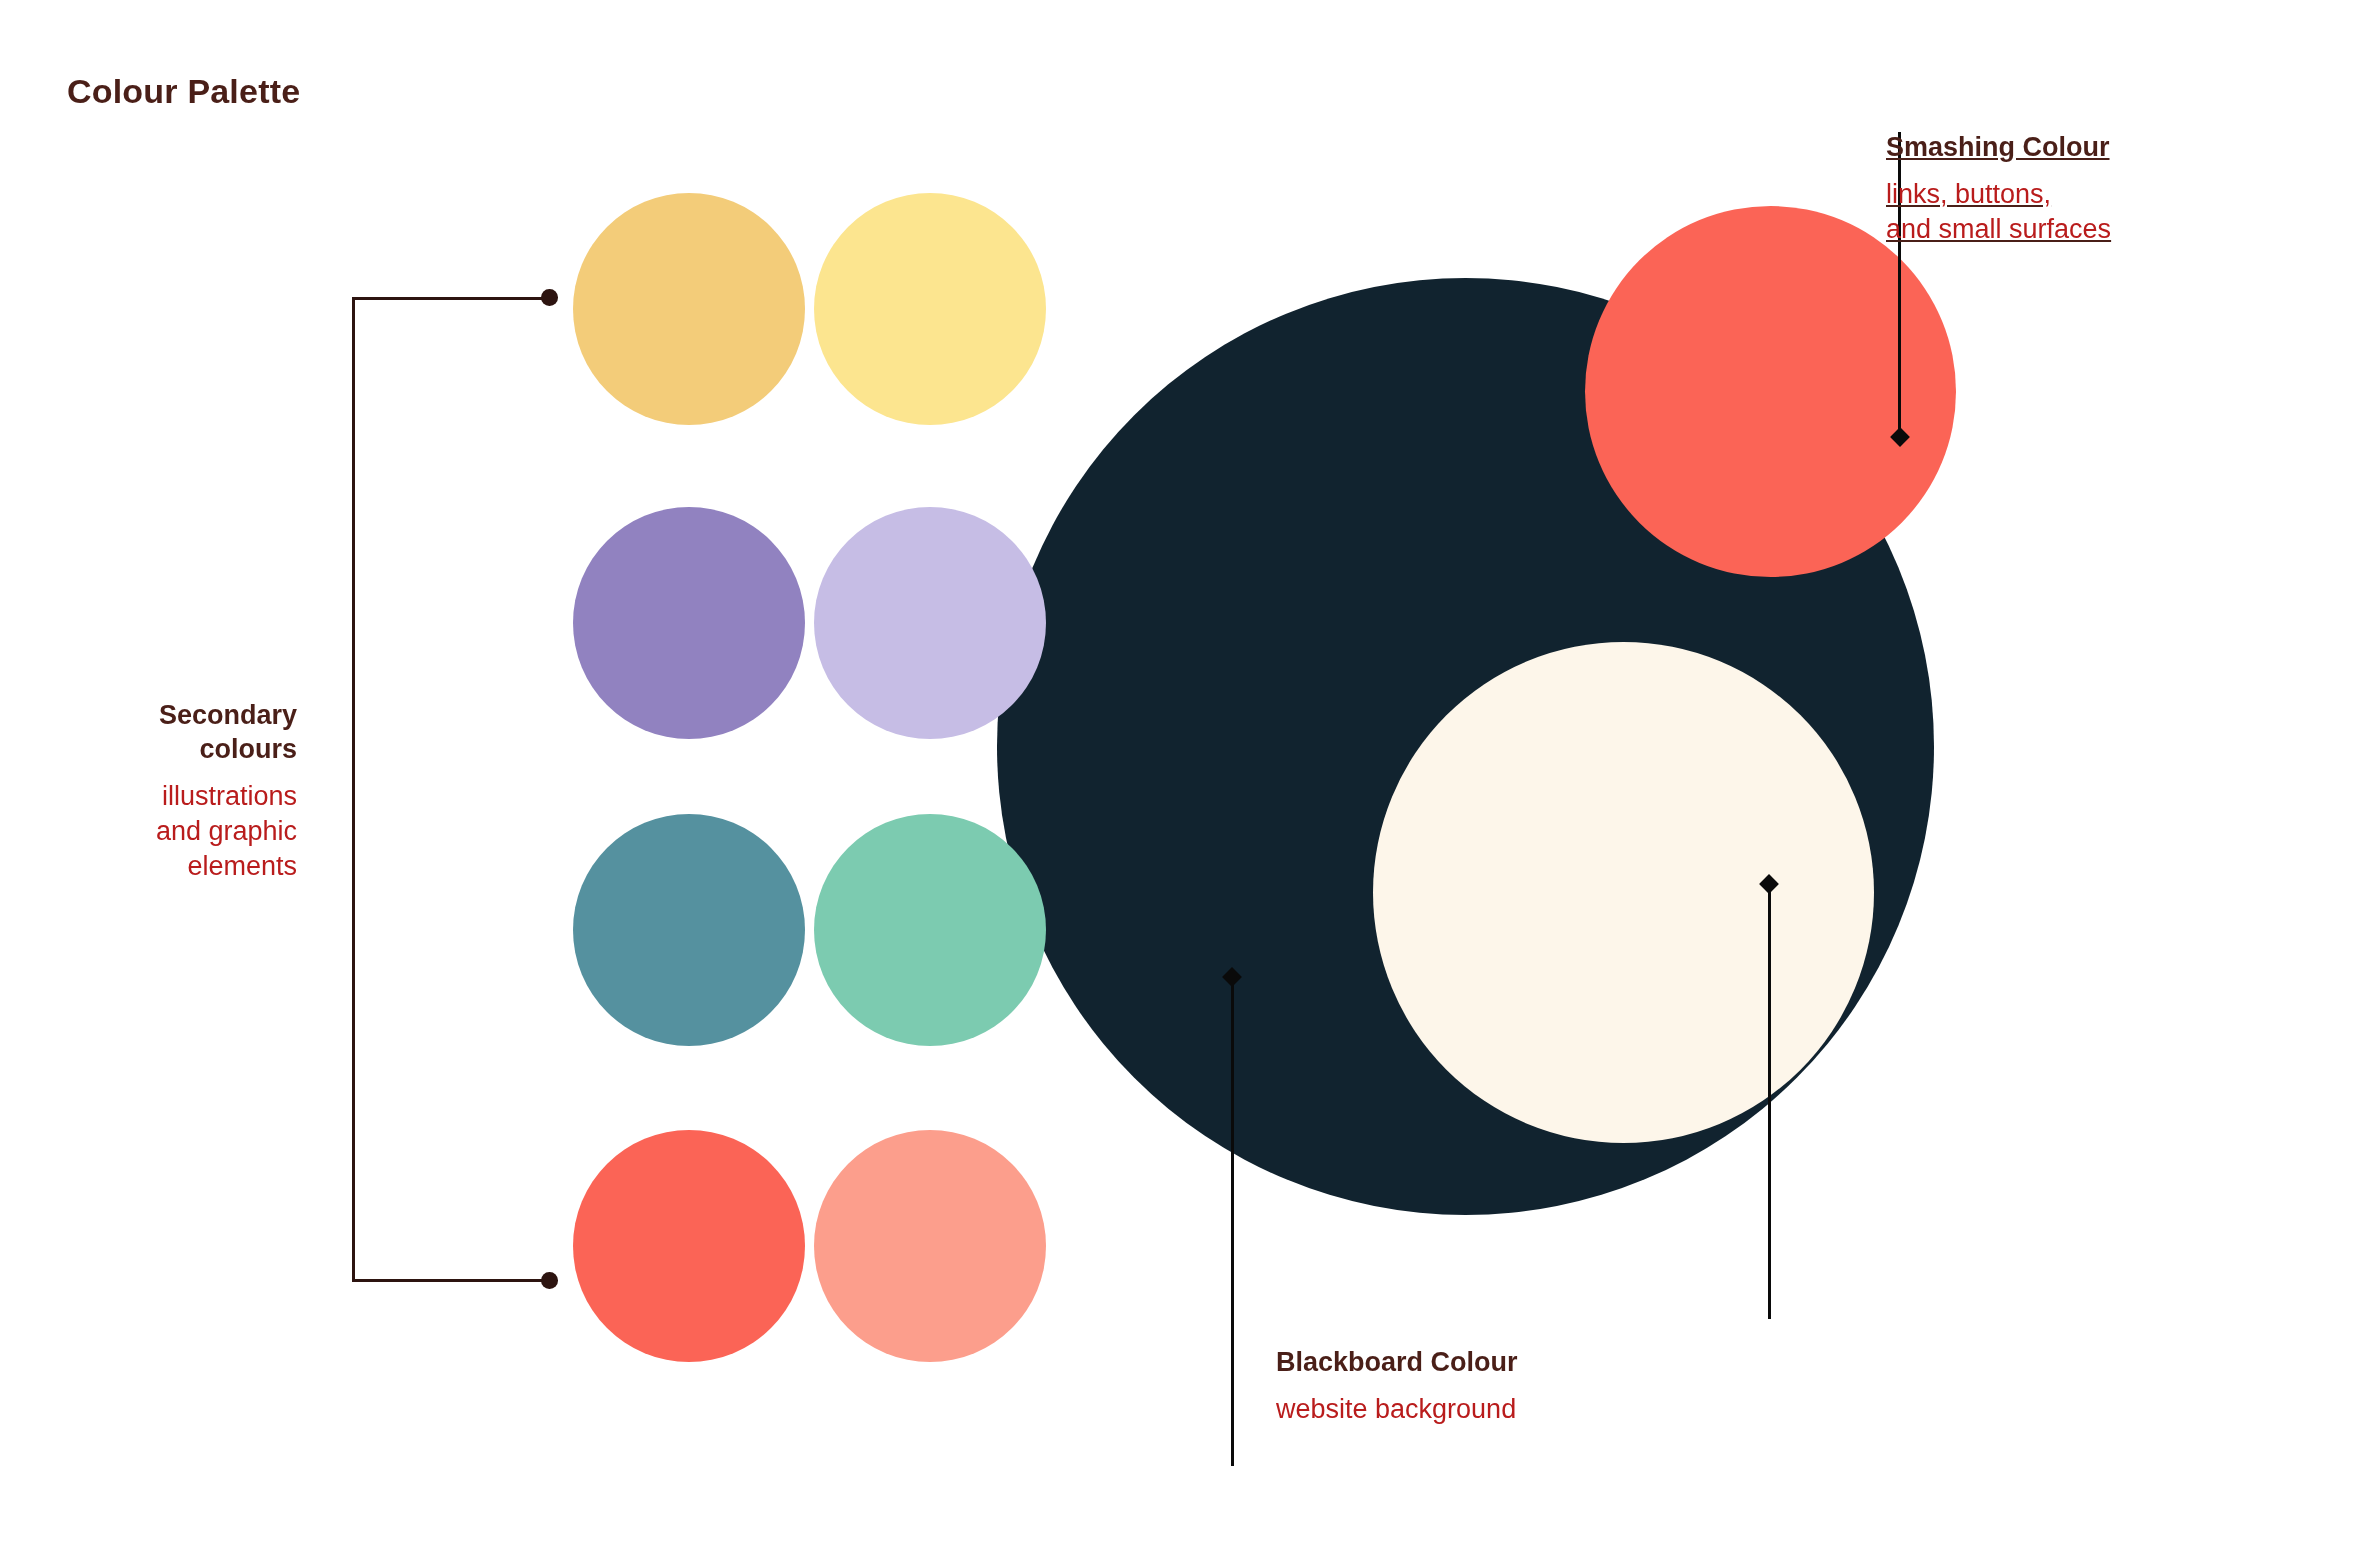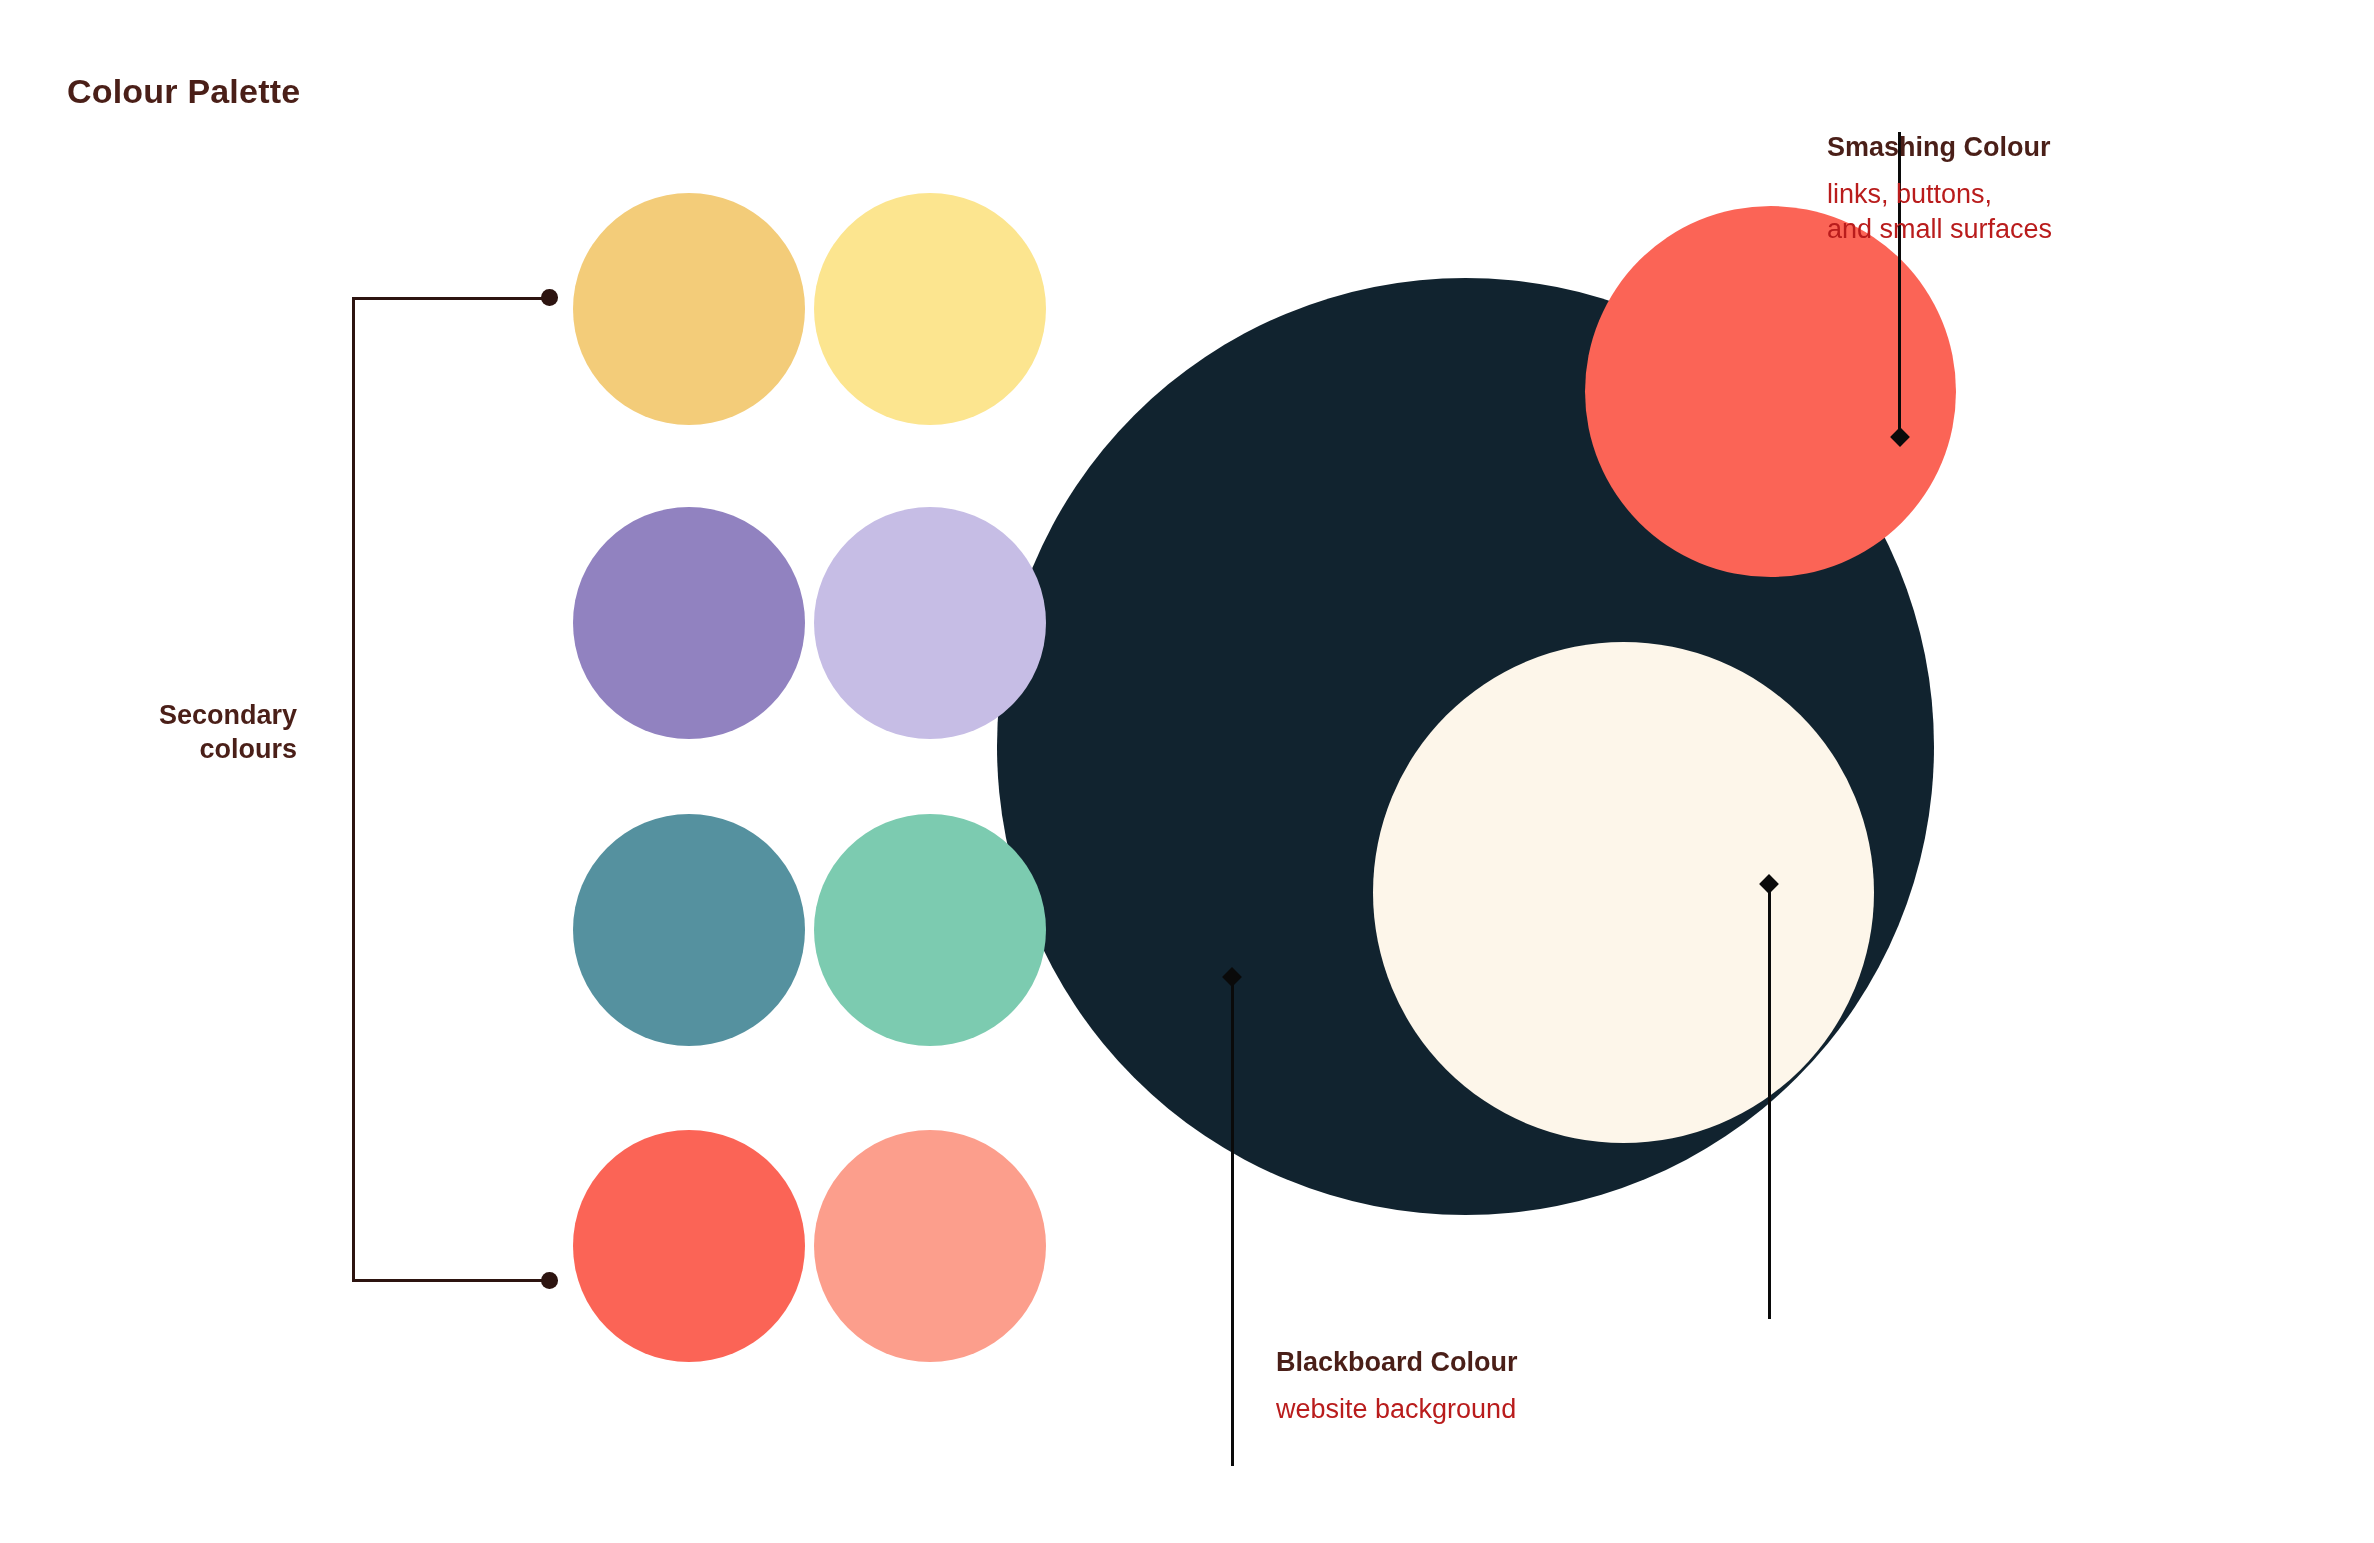--- a/index.html
+++ b/index.html
@@ -117,26 +117,29 @@
 
   <div class="rule-v" style="left:352px; top:297px; height:985px;"></div>
   <div class="rule-h" style="left:352px; top:297px; width:197px;"></div>
   <div class="rule-h" style="left:352px; top:1279px; width:197px;"></div>
   <div class="dot" style="left:541px; top:289px;"></div>
   <div class="dot" style="left:541px; top:1272px;"></div>
 
   <div class="anno anno-left" style="left:37px; top:698px;">
     <div class="anno-title">Secondary
 colours</div>
+    <div class="anno-desc">illustrations
+and graphic
+elements</div>
   </div>
 
   <div class="rule-v black" style="left:1898px; top:132px; height:312px;"></div>
   <div class="diamond" style="left:1893px; top:430px;"></div>
 
-  <div class="anno anno-right" style="left:1827px; top:130px; width:390px;">
+  <div class="anno anno-right" style="left:1886px; top:130px; width:390px;text-decoration:underline;">
     <div class="anno-title">Smashing Colour</div>
     <div class="anno-desc">links, buttons,
 and small surfaces</div>
   </div>
 
   <div class="rule-v black" style="left:1231px; top:976px; height:490px;"></div>
   <div class="diamond" style="left:1225px; top:970px;"></div>
 
   <div class="anno anno-right" style="left:1276px; top:1345px; width:390px;">
     <div class="anno-title">Blackboard Colour</div>

